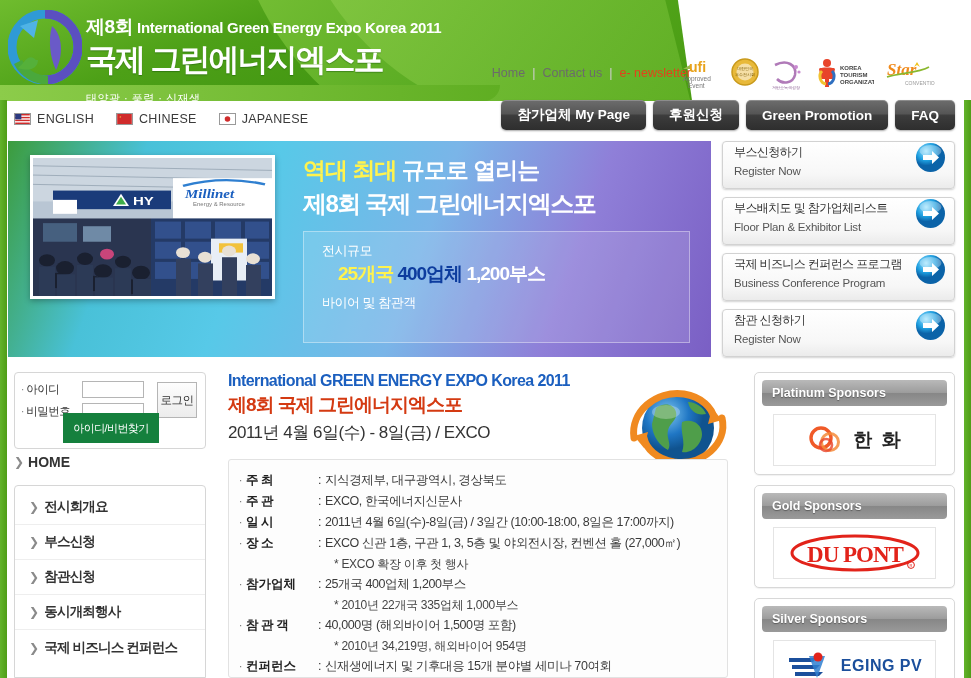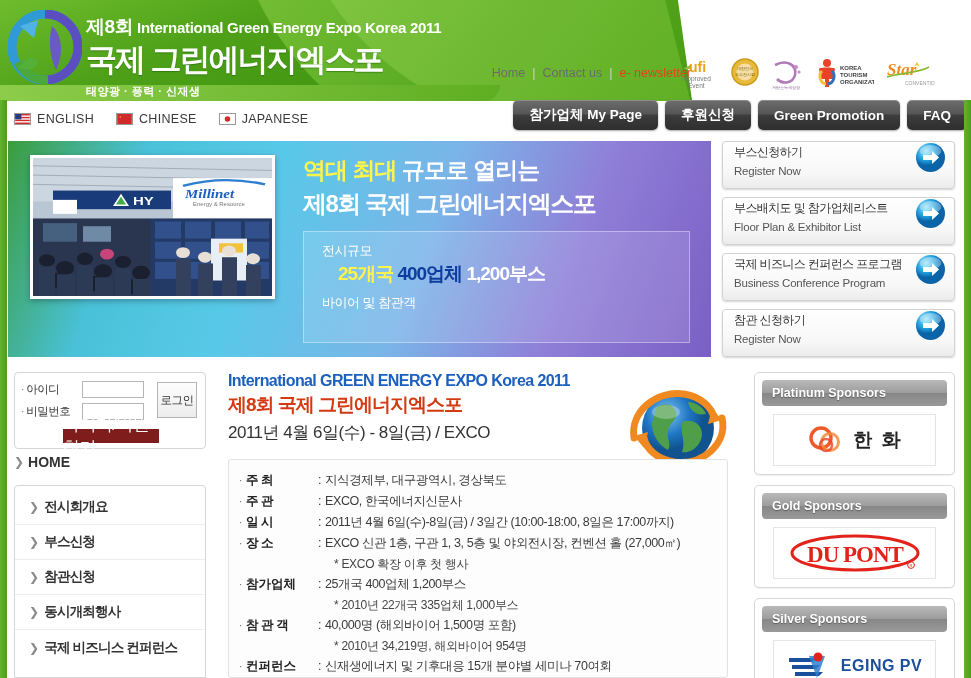--- a/index.html
+++ b/index.html
@@ -67,22 +67,22 @@
   .logo-en {
     font-size: 15px; font-weight: bold; color: #ffffff;
     letter-spacing: -0.3px;
   }
   .logo-line2 {
     font-size: 31px; font-weight: bold; color: #ffffff;
     letter-spacing: -2px; margin-top: -1px; white-space: nowrap;
     text-shadow: 0 1px 1px rgba(0,60,0,.35);
   }
   .logo-line3 {
-    font-size: 11px; font-weight: bold; color: #ffffff;
-    letter-spacing: 0.5px; margin-top: 3px; white-space: nowrap;
+    font-size: 11px; font-weight: normal; color: #ffffff;
+    letter-spacing: 0.5px; margin-top: 10px; white-space: nowrap;
   }
 
   
   .util-links {
     position: absolute; right: 280px; top: 66px;
     display: flex; align-items: center; gap: 7px;
     font-size: 12.5px; color: #6b6b6b; white-space: nowrap;
   }
   .util-links a { color: #6b6b6b; text-decoration: none; }
   .util-links a.accent { color: #e2421c; }
@@ -99,21 +99,21 @@
   .lang-row {
     position: absolute; left: 14px; top: 112px;
     display: flex; align-items: flex-start; gap: 22px;
     font-size: 12.5px; color: #3a3a3a; letter-spacing: .3px;
   }
   .lang-item { display: flex; align-items: center; gap: 6px; cursor: pointer; }
   .flag { width: 17px; height: 12px; border: 1px solid #999; display:block; }
 
   
   .nav-btns {
-    position: absolute; right: 4px; top: 100px;
+    position: absolute; right: 16px; top: 100px;
     display: flex; gap: 7px;
   }
   .nav-btn {
     height: 30px; padding: 0 16px;
     display: flex; align-items: center; justify-content: center;
     color: #ffffff; font-size: 13.5px; font-weight: bold;
     background: linear-gradient(to bottom,#6d6d6d 0%,#565656 45%,#3c3c3c 52%,#2e2e2e 100%);
     border-radius: 5px;
     box-shadow: 0 1px 2px rgba(0,0,0,.35), inset 0 1px 0 rgba(255,255,255,.22);
     cursor: pointer; white-space: nowrap;
@@ -179,22 +179,22 @@
     font-size: 11px; padding: 0 2px; font-family: "Liberation Sans", sans-serif;
   }
   .lbtn-login {
     position: absolute; right: 8px; top: 9px; width: 40px; height: 36px;
     border: 1px solid #b5b5b5;
     background: linear-gradient(to bottom,#fdfdfd,#ececec);
     font-size: 11.5px; color: #333; letter-spacing: -.5px;
     display: flex; align-items: center; justify-content: center; cursor: pointer; margin-left: 12px;
   }
   .lbtn-find {
-    position: absolute; left: 48px; bottom: 5px; width: 96px; height: 14px;
-    background: #7f1d1d; color: #ffffff; font-size: 17px; letter-spacing: -.6px;
+    position: absolute; left: 48px; bottom: 5px; width: 96px; height: 30px;
+    background: #15803d; color: #ffffff; font-size: 11px; letter-spacing: -.6px;
     display: flex; align-items: center; justify-content: center; cursor: pointer;
   }
 
   .home-link {
     position: absolute; left: 14px; top: 454px;
     font-size: 14px; font-weight: bold; color: #333;
     display: flex; align-items: center; gap: 4px; cursor: pointer;
   }
   .chev { color: #8a8a8a; font-size: 12px; font-weight: bold; }
 

